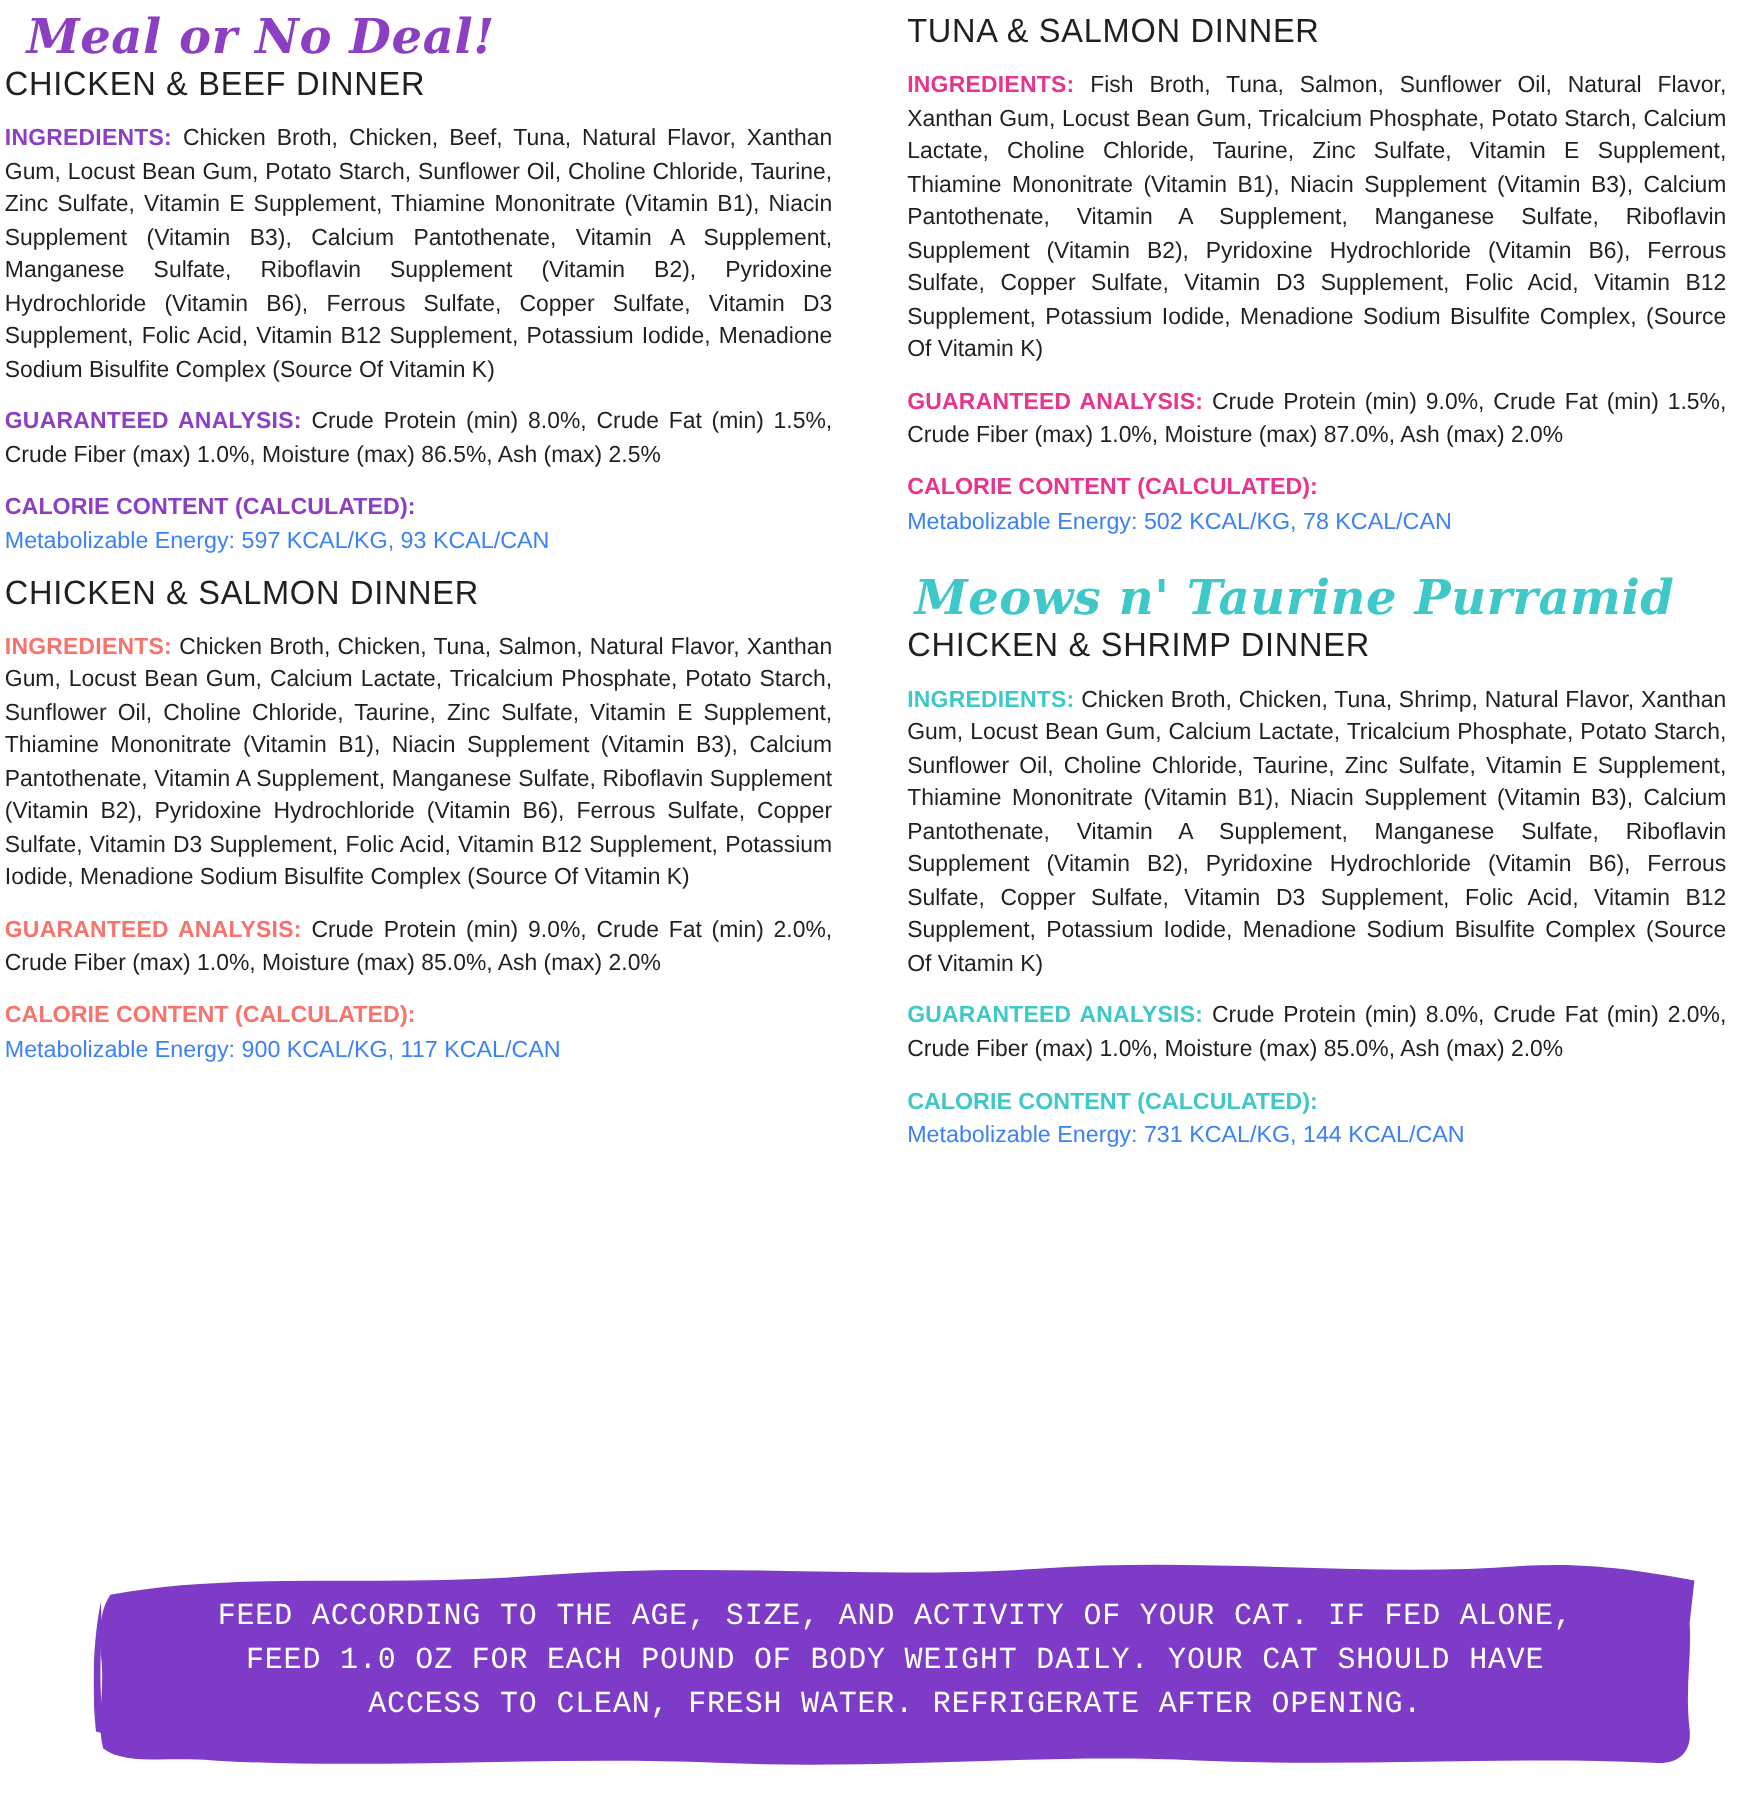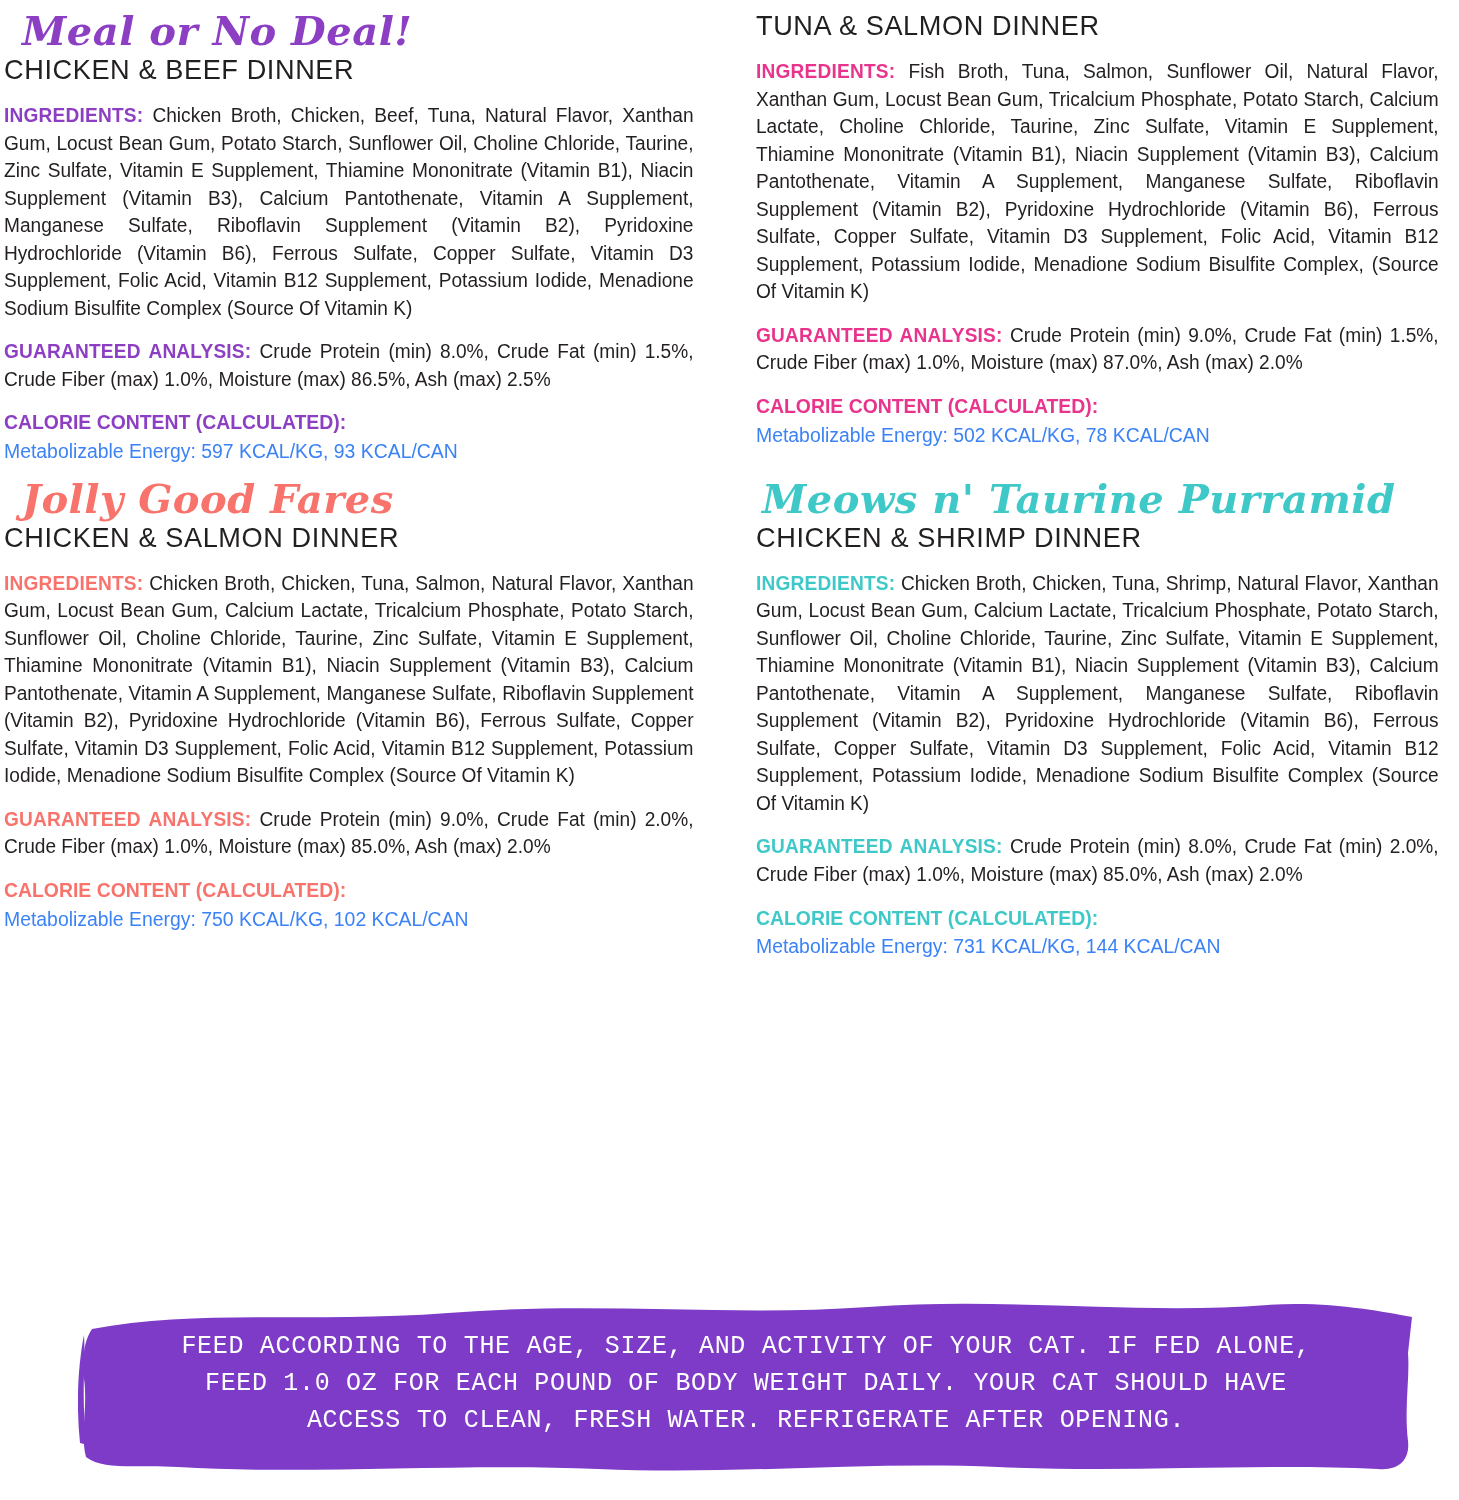--- a/index.html
+++ b/index.html
@@ -142,27 +142,26 @@
       <div class="variety">TUNA &amp; SALMON DINNER</div>
       <p class="body-text"><span class="label c-pink">INGREDIENTS:</span> <span>Fish Broth, Tuna, Salmon, Sunflower Oil, Natural Flavor, Xanthan Gum, Locust Bean Gum, Tricalcium Phosphate, Potato Starch, Calcium Lactate, Choline Chloride, Taurine, Zinc Sulfate, Vitamin E Supplement, Thiamine Mononitrate (Vitamin B1), Niacin Supplement (Vitamin B3), Calcium Pantothenate, Vitamin A Supplement, Manganese Sulfate, Riboflavin Supplement (Vitamin B2), Pyridoxine Hydrochloride (Vitamin B6), Ferrous Sulfate, Copper Sulfate, Vitamin D3 Supplement, Folic Acid, Vitamin B12 Supplement, Potassium Iodide, Menadione Sodium Bisulfite Complex, (Source Of Vitamin K)</span></p>
       <p class="body-text"><span class="label c-pink">GUARANTEED ANALYSIS:</span> <span>Crude Protein (min) 9.0%, Crude Fat (min) 1.5%, Crude Fiber (max) 1.0%, Moisture (max) 87.0%, Ash (max) 2.0%</span></p>
       <div class="calorie-block">
         <div class="heading-line c-pink">CALORIE CONTENT (CALCULATED):</div>
         <div class="plain-line">Metabolizable Energy: 502 KCAL/KG, 78 KCAL/CAN</div>
       </div>
     </div>
 
     <div class="panel">
-      <div class="brand c-coral indent1">Jolly Good Fares</div>
       <div class="variety">CHICKEN &amp; SALMON DINNER</div>
       <p class="body-text"><span class="label c-coral">INGREDIENTS:</span> <span>Chicken Broth, Chicken, Tuna, Salmon, Natural Flavor, Xanthan Gum, Locust Bean Gum, Calcium Lactate, Tricalcium Phosphate, Potato Starch, Sunflower Oil, Choline Chloride, Taurine, Zinc Sulfate, Vitamin E Supplement, Thiamine Mononitrate (Vitamin B1), Niacin Supplement (Vitamin B3), Calcium Pantothenate, Vitamin A Supplement, Manganese Sulfate, Riboflavin Supplement (Vitamin B2), Pyridoxine Hydrochloride (Vitamin B6), Ferrous Sulfate, Copper Sulfate, Vitamin D3 Supplement, Folic Acid, Vitamin B12 Supplement, Potassium Iodide, Menadione Sodium Bisulfite Complex (Source Of Vitamin K)</span></p>
       <p class="body-text"><span class="label c-coral">GUARANTEED ANALYSIS:</span> <span>Crude Protein (min) 9.0%, Crude Fat (min) 2.0%, Crude Fiber (max) 1.0%, Moisture (max) 85.0%, Ash (max) 2.0%</span></p>
       <div class="calorie-block">
         <div class="heading-line c-coral">CALORIE CONTENT (CALCULATED):</div>
-        <div class="plain-line">Metabolizable Energy: 750 KCAL/KG, 102 KCAL/CAN</div>
+        <div class="plain-line">Metabolizable Energy: 900 KCAL/KG, 117 KCAL/CAN</div>
       </div>
     </div>
 
     <div class="panel right">
       <div class="brand c-teal indent2">Meows n' Taurine Purramid</div>
       <div class="variety">CHICKEN &amp; SHRIMP DINNER</div>
       <p class="body-text"><span class="label c-teal">INGREDIENTS:</span> <span>Chicken Broth, Chicken, Tuna, Shrimp, Natural Flavor, Xanthan Gum, Locust Bean Gum, Calcium Lactate, Tricalcium Phosphate, Potato Starch, Sunflower Oil, Choline Chloride, Taurine, Zinc Sulfate, Vitamin E Supplement, Thiamine Mononitrate (Vitamin B1), Niacin Supplement (Vitamin B3), Calcium Pantothenate, Vitamin A Supplement, Manganese Sulfate, Riboflavin Supplement (Vitamin B2), Pyridoxine Hydrochloride (Vitamin B6), Ferrous Sulfate, Copper Sulfate, Vitamin D3 Supplement, Folic Acid, Vitamin B12 Supplement, Potassium Iodide, Menadione Sodium Bisulfite Complex (Source Of Vitamin K)</span></p>
       <p class="body-text"><span class="label c-teal">GUARANTEED ANALYSIS:</span> <span>Crude Protein (min) 8.0%, Crude Fat (min) 2.0%, Crude Fiber (max) 1.0%, Moisture (max) 85.0%, Ash (max) 2.0%</span></p>
       <div class="calorie-block">
         <div class="heading-line c-teal">CALORIE CONTENT (CALCULATED):</div>

